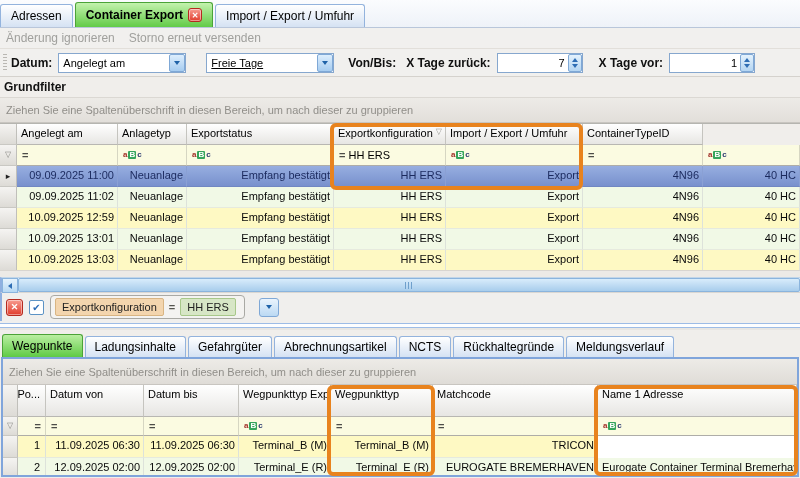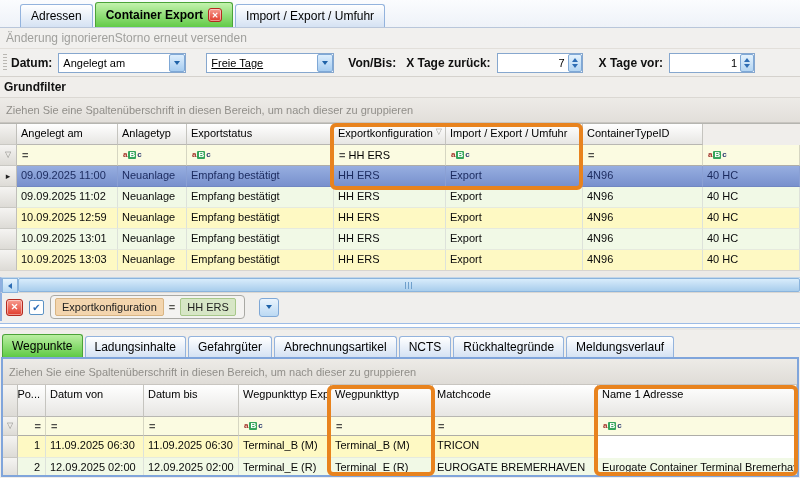--- a/index.html
+++ b/index.html
@@ -1,31 +1,31 @@
 <!DOCTYPE html>
 <html><head>
 <meta charset="utf-8">
 <style>
   * { box-sizing: border-box; margin: 0; padding: 0; }
   html,body { width:800px; height:478px; }
   body { font-family:"Liberation Sans", sans-serif; background:#f0eeeb; overflow:hidden; }
   .root { position:relative; width:800px; height:478px; background:#f0eeeb; overflow:hidden; }
 
   
-  .tabstrip { height:28px; background:linear-gradient(#fbfcfe,#eef2f8); display:flex; align-items:flex-end; padding-left:20px; border-bottom:1px solid #b9c6da; }
+  .tabstrip { height:28px; background:linear-gradient(#fbfcfe,#eef2f8); display:flex; align-items:flex-end; padding-left:0; border-bottom:1px solid #b9c6da; }
   .tab { height:23px; display:flex; align-items:center; gap:5px; padding:0 10px; font-size:12px; color:#000;
          background:linear-gradient(#ffffff,#d5e2f3); border:1px solid #93b3dd; border-bottom:none;
          border-radius:3px 3px 0 0; margin-right:2px; cursor:default; }
   .tab.green { background:linear-gradient(#c3f2ad,#62cb47); border-color:#4ba338; height:25px; font-weight:bold;margin-top:16px; }
   .tab-close { width:14px; height:14px; border-radius:3px; background:linear-gradient(#f89c90,#e03c2c); border:1px solid #b52a1f;
                color:#fff; font-size:8px; font-weight:bold; display:flex; align-items:center; justify-content:center;
                box-shadow:inset 0 0 0 1px rgba(255,255,255,.45); }
 
   
-  .menubar { height:21px; background:#f1f0ee; display:flex; align-items:center; padding-left:6px; border-bottom:1px solid #e2dfda; }
+  .menubar { height:21px; background:#f1f0ee; display:flex; align-items:center; gap:14px; padding-left:6px; border-bottom:1px solid #e2dfda; }
   .menu-item { font-size:12px; color:#a0a09d; }
 
   
   .toolbar { height:28px; background:#f1f0ee; display:flex; align-items:center; border-bottom:1px solid #d5d2cd; padding-left:2px; }
   .grip { width:4px; height:18px; margin:0 4px 0 1px;
           background:repeating-linear-gradient(#b9b7b2 0 1px, transparent 1px 3px); }
   .tlabel { font-size:12px; font-weight:bold; color:#101010; white-space:nowrap; }
   .combo { height:20px; background:#fff; border:1px solid #86a7ce; display:flex; align-items:center; margin:0 14px 0 6px; }
   .combo-text { flex:1; font-size:11px; padding:0 4px; white-space:nowrap; overflow:hidden; }
   .combo-btn { width:16px; height:18px; margin:0; border-radius:2px; background:linear-gradient(#ddeefd,#a6ccf0); border:1px solid #7fa8d6;
@@ -56,21 +56,21 @@
   .feq { font-weight:bold; color:#4c4c48; letter-spacing:-1px; }
   .fval { color:#000; }
   .fabc { display:inline-flex; align-items:center; font-size:8px; line-height:8px; }
   .fabc .fa { color:#a03028; font-weight:bold; }
   .fabc .fb { background:#35a55c; color:#fff; font-weight:bold; padding:0 1px; border-radius:1px; margin:0 1px; }
   .fabc .fc { color:#2a3a70; font-weight:bold; }
   .funnel { font-size:8px; color:#8a8a85; line-height:8px; }
   .hfunnel { margin-left:auto; font-size:8px; color:#9a9a95; }
   .gr { height:21px; }
   .cell { font-size:11px; color:#0a0a0a; padding:3px 3px 0 4px; white-space:nowrap; overflow:hidden;
-          border-right:1px solid #dde2da; border-bottom:1px solid #e6eade; }
+          border-right:1px solid #dde2da; border-bottom:1px solid #e6eade;text-align:right; }
   .rowg { background:#f1f9e6; }
   .rowb { background:#fef9c3; }
   .sel .cell { background:linear-gradient(#97aee0,#7890cd); color:#1b2a5e; border-right:1px solid #8aa0d4; border-bottom:1px solid #7187c2; }
   .rarrow { font-size:9px; color:#222; }
 
   
   .tc0{width:101px;flex:none}.tc1{width:69px;flex:none}.tc2{width:147px;flex:none}.tc3{width:112px;flex:none}
   .tc4{width:137px;flex:none}.tc5{width:120px;flex:none}.tc6{flex:1}
   .topgrid-rows { height:104px; overflow:hidden; background:#fff; }
   .belowgrid { height:7px; background:#eceae6; border-top:1px solid #d8d5d0; }

